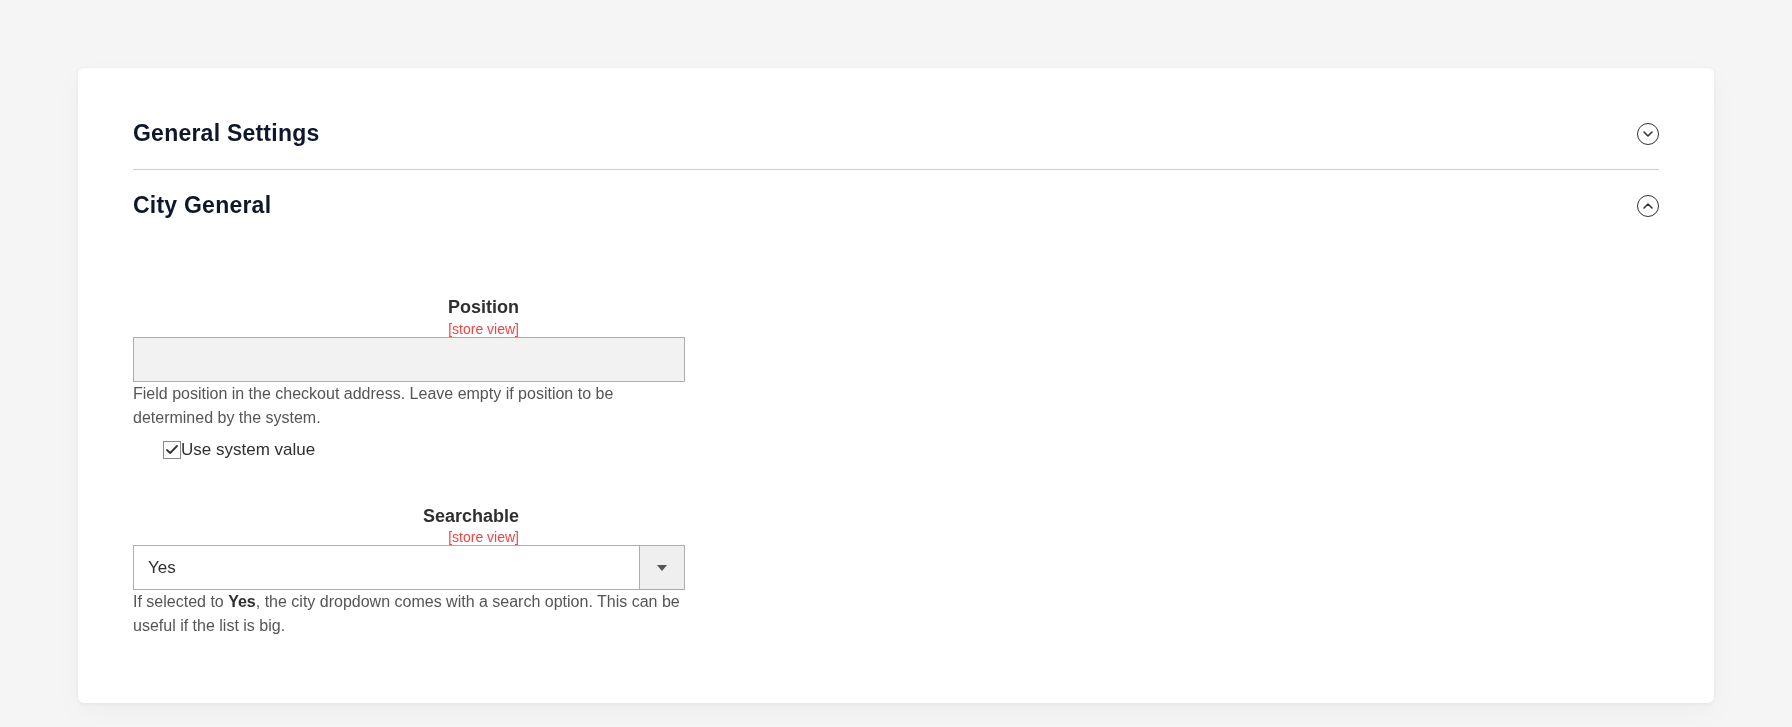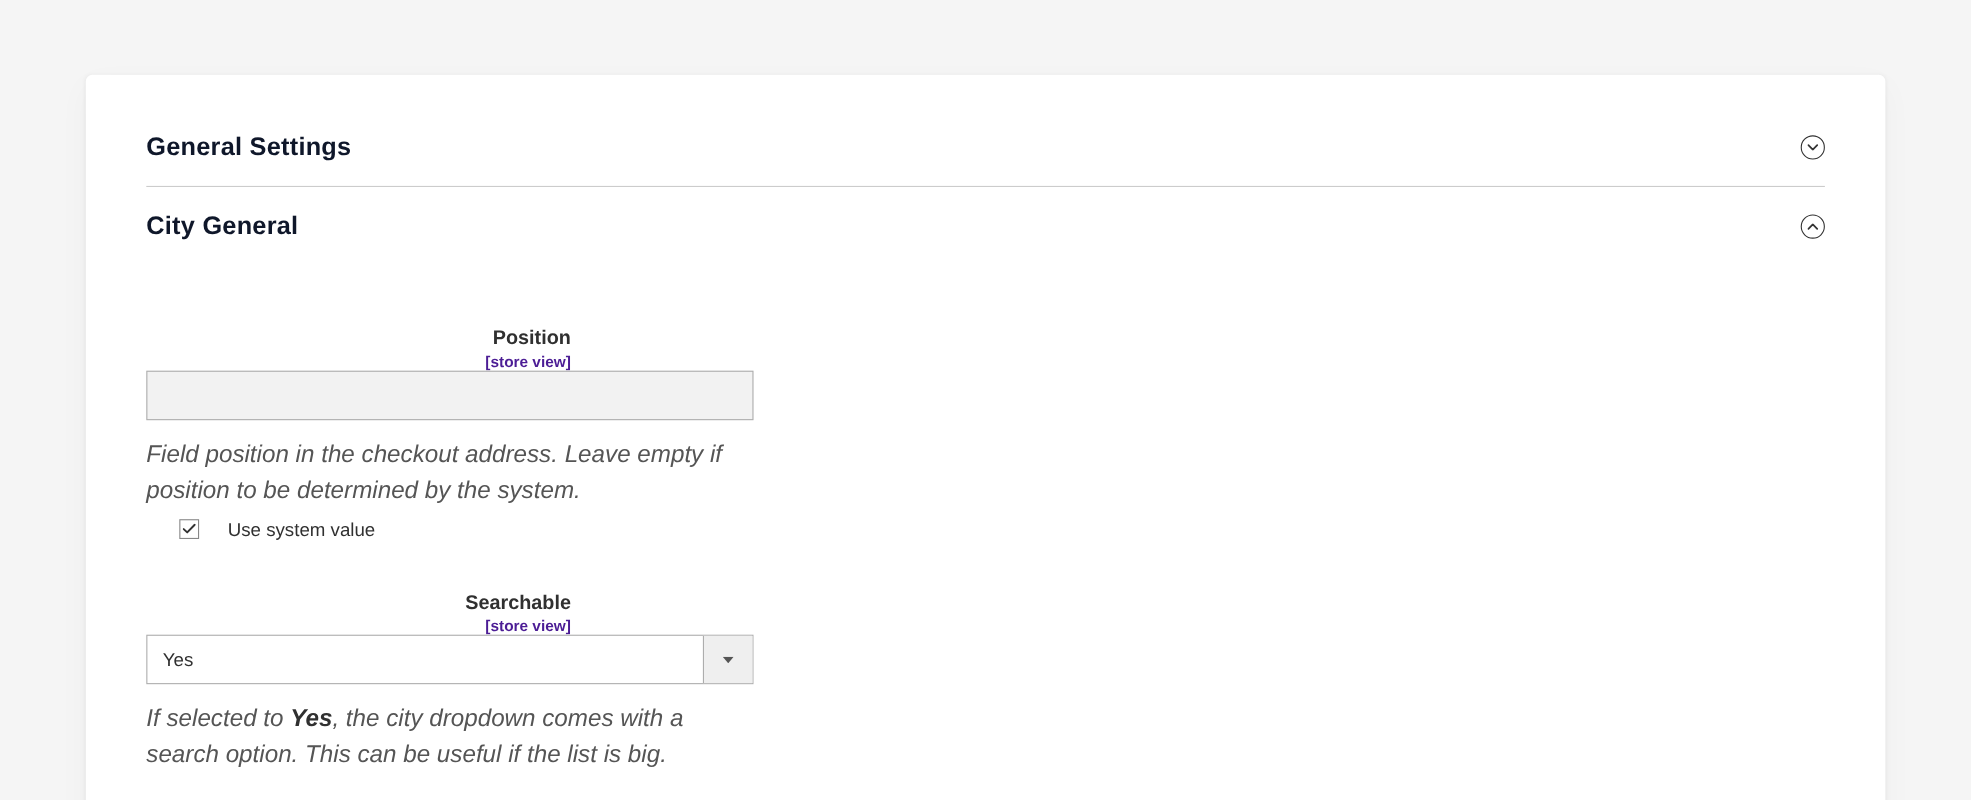--- a/index.html
+++ b/index.html
@@ -65,34 +65,34 @@
     }
     .field-label {
       font-size: 18px;
       font-weight: 600;
       color: #303030;
       line-height: 1.2;
     }
     .field-scope {
       display: block;
       font-size: 14px;
-      color: #4c1d95;
-      font-weight: 700;
+      color: #ef4444;
+      font-weight: 400;
       margin-top: 2px;
     }
     .field-control-col {
       width: 552px;
       flex-shrink: 0;
     }
     .field-extra-col {
       padding-left: 30px;
       padding-top: 10px;
       display: flex;
-      align-items: flex-start;
-      gap: 26px;
+      align-items: center;
+      gap: 0;
     }
     .text-input {
       width: 100%;
       height: 45px;
       border: 1px solid #adadad;
       background: #f2f2f2;
       padding: 0 12px;
       font-size: 16px;
       color: #303030;
     }
@@ -119,25 +119,23 @@
       width: 45px;
       border-left: 1px solid #adadad;
       background: #efefef;
       display: flex;
       align-items: center;
       justify-content: center;
     }
     .select-btn svg { display:block; }
 
     .help-text {
-      font-size: 22px;
+      font-size: 16px;
       color: #555;
       line-height: 1.5;
-      margin-top: 14px;
-      font-style: italic;
     }
     .help-text b { font-weight: 700; color: #303030; }
 
     .checkbox {
       width: 18px;
       height: 18px;
       border: 1px solid #888;
       background: #fff;
       display: inline-flex;
       align-items: center;

